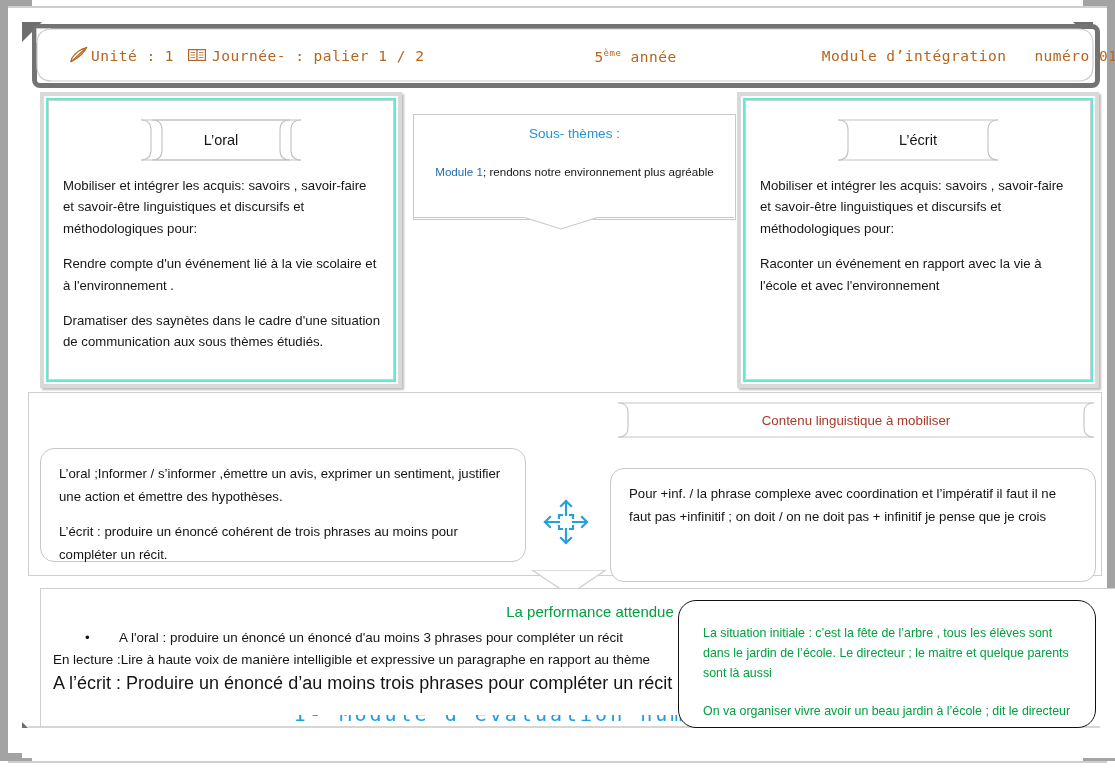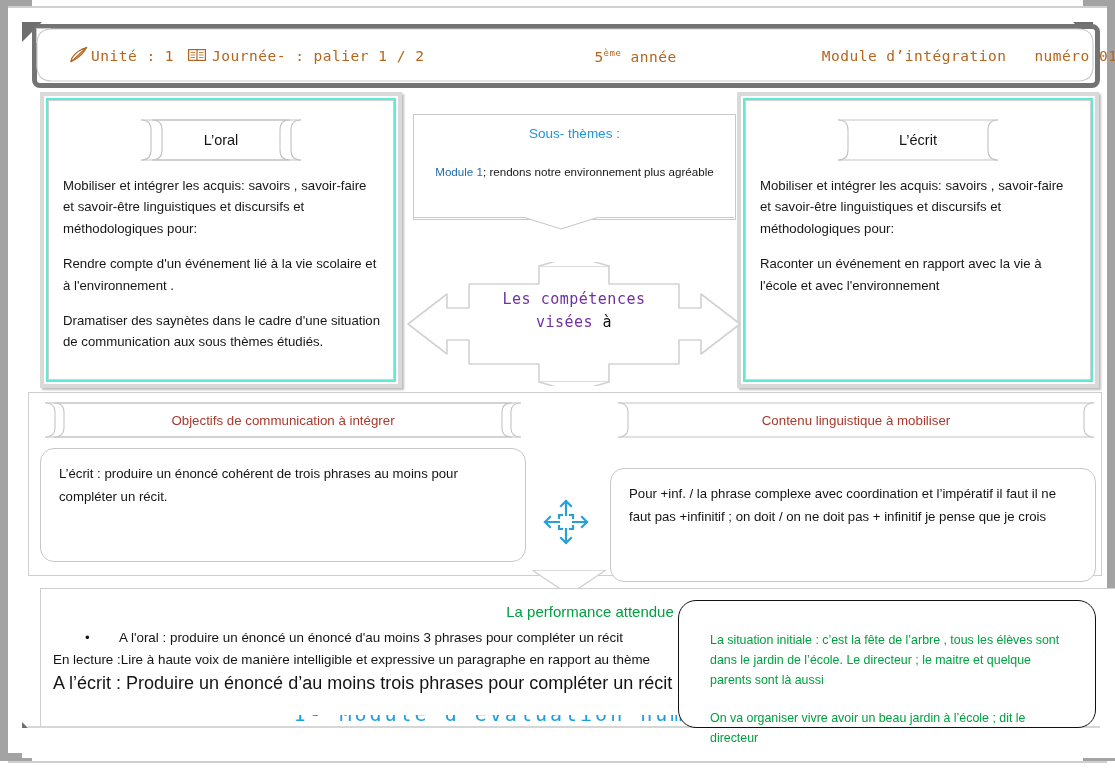--- a/index.html
+++ b/index.html
@@ -152,21 +152,21 @@
   .perf-l2{position:absolute;left:12px;top:63px;font-size:13.4px;color:#141414;white-space:nowrap;}
   .perf-l3{position:absolute;left:12px;top:84px;font-size:18px;color:#141414;white-space:nowrap;}
 
   .green-box{
     position:absolute;left:664px;top:590px;width:418px;height:128px;
     border:1.6px solid #111;border-radius:18px;background:#fff;
     padding:14px 16px;box-sizing:border-box;
     color:#00a040;font-size:12.4px;line-height:1.62;
     z-index:6;
   }
-  .green-box p{margin:15px;}
+  .green-box p{margin:8px;}
   .green-box p.gap{margin-top:18px;}
 
   .footer-blue{
     position:absolute;left:0;right:0;top:705px;text-align:center;
     font-family:"DejaVu Sans Mono","Liberation Mono",monospace;
     font-size:20px;letter-spacing:3px;color:#1e9fe0;
     height:22px;overflow:hidden;
     z-index:1;
   }
   .footer-blue span{display:inline-block;transform:translateY(-13px);}
@@ -259,62 +259,38 @@
   <div class="sous-themes">
     <div class="st-title">Sous- thèmes :</div>
     <div class="st-line"><span class="mod">Module 1</span><span>; rendons notre environnement plus agréable</span></div>
   </div>
   <svg class="st-tail" viewBox="0 0 321 26">
     <path d="M0,0 L321,0 L321,1 L0,1 Z" fill="none"></path>
     <path d="M110,0 L148,12 L186,0" fill="#ffffff" stroke="#c9c9c9" stroke-width="1.1"></path>
     <path d="M0,0.5 L110,0.5 M186,0.5 L321,0.5" stroke="#c9c9c9" stroke-width="1.1"></path>
   </svg>
 
-  <div class="comp-wrap">
-    <svg viewBox="0 0 340 124">
-      <path d="M65,22 L135,22 L135,4 L170,4 L170,4
-               M65,22 L65,46 L43,46 L43,32 L4,62 L43,92 L43,78 L65,78
-               L65,102 L135,102 L135,120 L170,120 L205,120 L205,102 L275,102
-               L275,78 L297,78 L297,92 L336,62 L297,32 L297,46 L275,46 L275,22
-               L205,22 L205,4 L170,4 L135,4" fill="#ffffff" stroke="#d2d2d2" stroke-width="1.6" stroke-linejoin="round"></path>
-      <path d="M135,4 L170,-6 L205,4" fill="#ffffff" stroke="#d2d2d2" stroke-width="1.6"></path>
-      <path d="M135,120 L170,130 L205,120" fill="#ffffff" stroke="#d2d2d2" stroke-width="1.6"></path>
-    </svg>
-    <div class="comp-text">
-      <span>Les compétences</span><br>
-      <span>visées</span>
-      <span class="a-black">à</span>
-    </div>
-  </div>
 
   <div class="band"></div>
   <svg class="band-notch" viewBox="0 0 74 22">
     <path d="M0,0 L74,0 L44,20 L30,20 Z" fill="#ffffff" stroke="#d2d2d2" stroke-width="1.4"></path>
   </svg>
 
-  <div class="pill-wrap pill-left">
-    <svg viewBox="0 0 478 36" preserveAspectRatio="none">
-      <path d="M10,1 Q20,1 20,10 L20,26 Q20,35 10,35 L468,35 Q458,35 458,26 L458,10 Q458,1 468,1 Z" fill="#ffffff" stroke="#c4c4c4" stroke-width="1.1"></path>
-      <path d="M1,1 L477,1 M1,35 L477,35" stroke="#c4c4c4" stroke-width="1.1" fill="none"></path>
-      <path d="M1,1 Q11,1 11,10 L11,26 Q11,35 1,35" fill="#fff" stroke="#c4c4c4" stroke-width="1.1"></path>
-      <path d="M477,1 Q467,1 467,10 L467,26 Q467,35 477,35" fill="#fff" stroke="#c4c4c4" stroke-width="1.1"></path>
-    </svg>
-    <span>Objectifs de communication à intégrer</span>
-  </div>
 
   <div class="pill-wrap pill-right">
     <svg viewBox="0 0 478 36" preserveAspectRatio="none">
       <path d="M1,1 L477,1 M1,35 L477,35" stroke="#c4c4c4" stroke-width="1.1" fill="none"></path>
       <path d="M1,1 Q11,1 11,10 L11,26 Q11,35 1,35" fill="#fff" stroke="#c4c4c4" stroke-width="1.1"></path>
       <path d="M477,1 Q467,1 467,10 L467,26 Q467,35 477,35" fill="#fff" stroke="#c4c4c4" stroke-width="1.1"></path>
     </svg>
     <span>Contenu linguistique à mobiliser</span>
   </div>
 
   <div class="roundbox box-left">
+    <p>L’oral ;Informer  / s’informer ,émettre un avis, exprimer un sentiment, justifier une action et émettre des hypothèses.</p>
     <p>L’écrit : produire un énoncé cohérent de trois phrases au moins pour compléter un récit.</p>
   </div>
 
   <div class="roundbox box-right">
     <p>Pour +inf. / la phrase complexe avec coordination et l’impératif il faut il ne faut pas +infinitif ; on doit / on ne doit pas + infinitif je pense que je crois</p>
   </div>
 
   <svg class="move-icon" viewBox="0 0 50 50">
     <g fill="none" stroke="#2a9fd6" stroke-width="2.2" stroke-linecap="square">
       <path d="M25,4 L25,18 M25,4 L20,9 M25,4 L30,9"></path>

